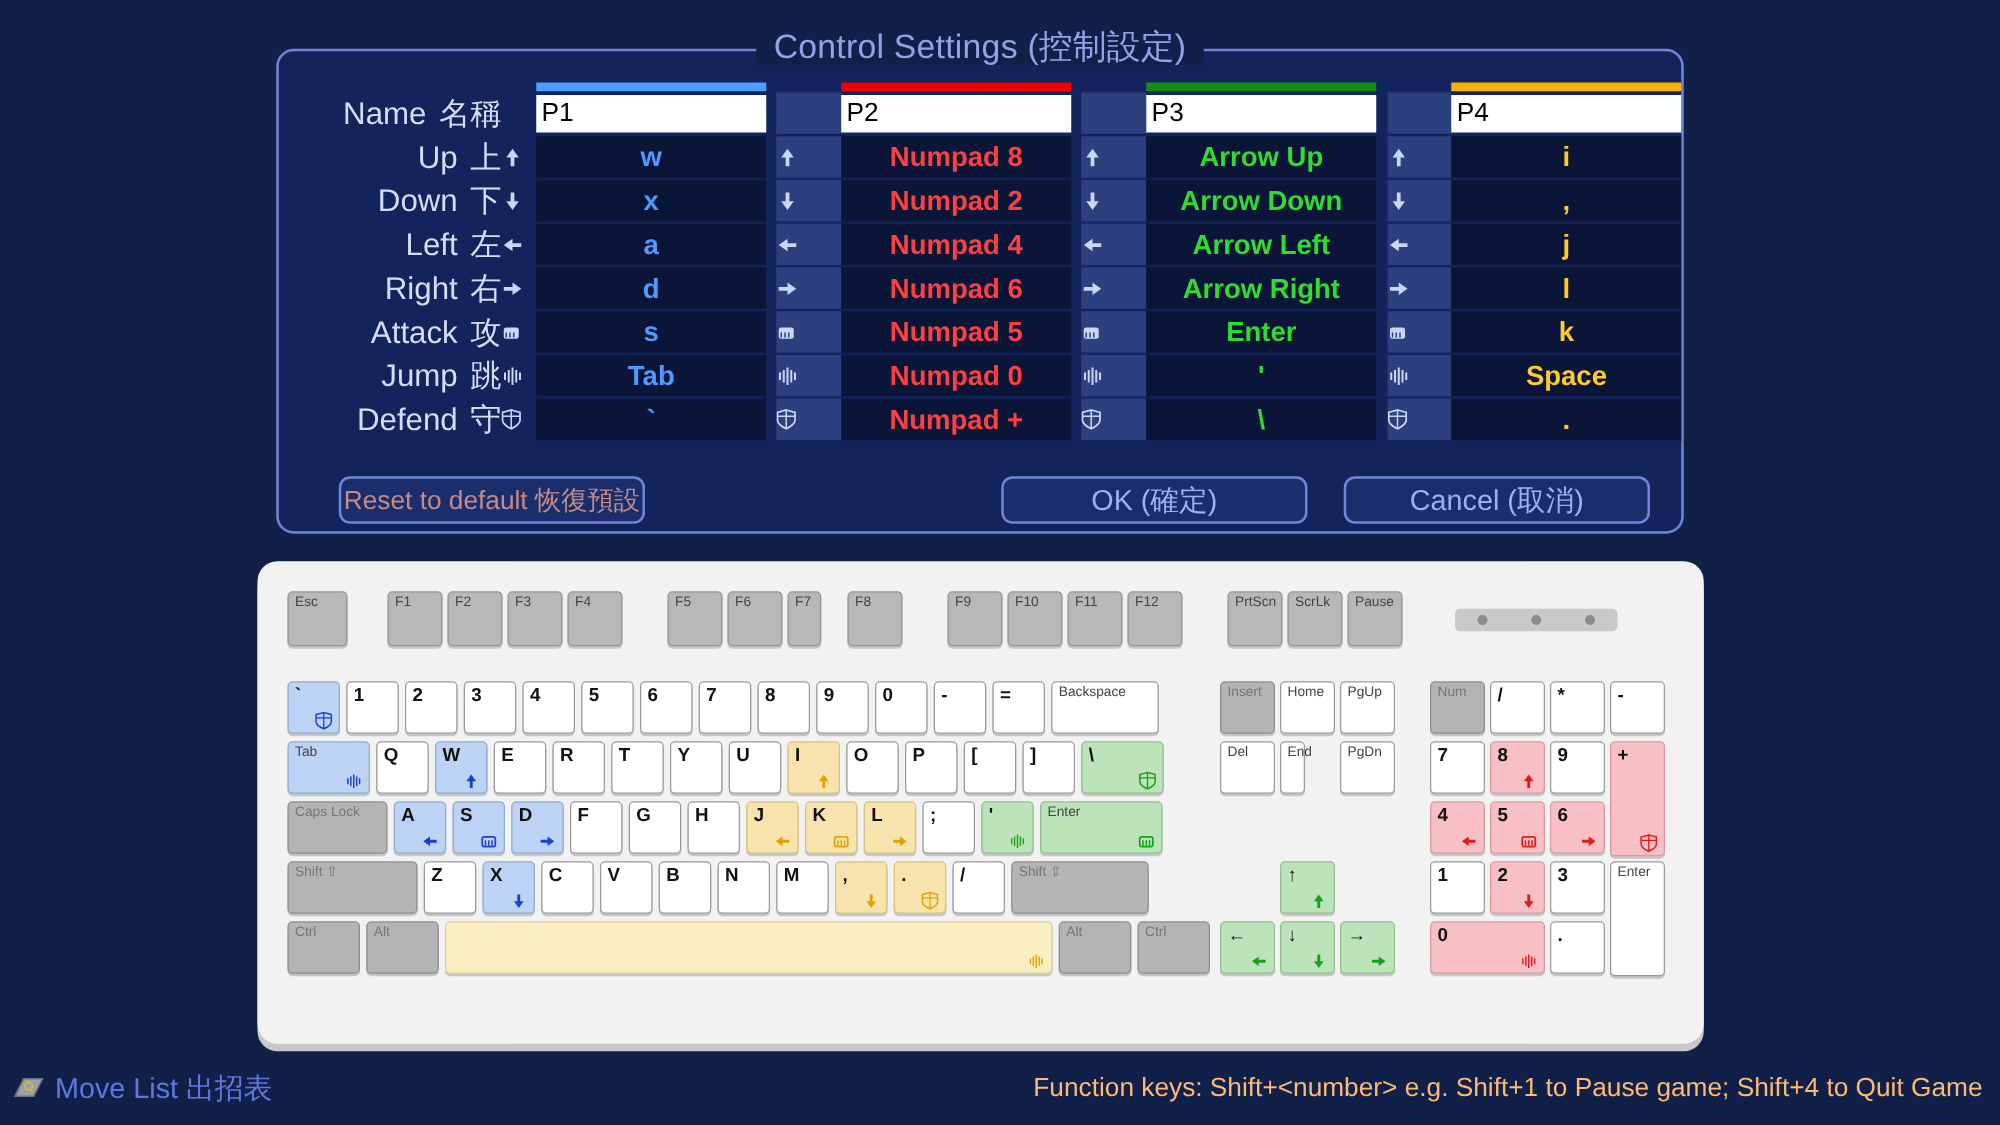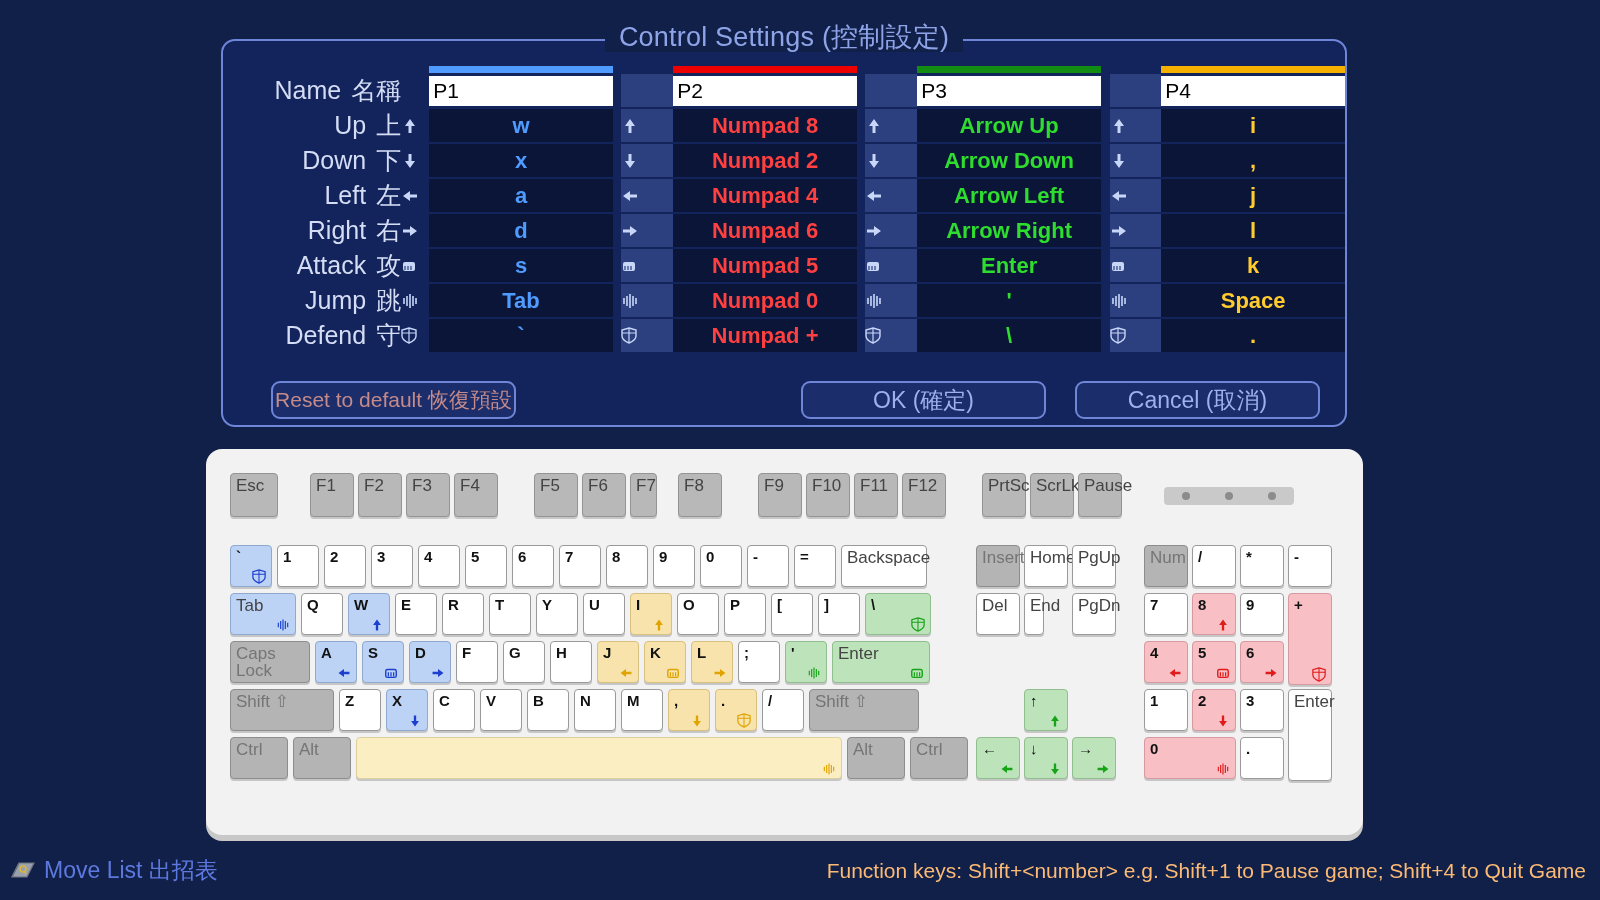--- a/index.html
+++ b/index.html
@@ -82,21 +82,21 @@
   #kbinner { position:absolute; left:0; top:0; width:100%; height:100%; }
 
   .key {
     position:absolute; border-radius:4px; background:#ffffff;
     border:1px solid #9a9a9a;
     color:#111; font-size:13px;
     box-shadow:0 2px 0 rgba(0,0,0,.18);
   }
   .key .lg { position:absolute; left:5px; top:3px; line-height:1; }
   .key .big { font-size:15px; font-weight:bold; }
-  .key .sm { font-size:17px; color:#444; }
+  .key .sm { font-size:11px; color:#444; }
   .key .mk {
     position:absolute; right:5px; bottom:2px; line-height:1; font-size:15px; font-weight:bold;
   }
   .key.gray { background:#b4b4b4; border-color:#8d8d8d; color:#6d6d6d; }
   .key.gray .sm { color:#757575; }
   .key.fn { background:#b8b8b8; border-color:#949494; color:#5d5d5d; }
   .key.kblue { background:#bcd3f5; border-color:#8fa9cf; }
   .key.kred  { background:#f8c0c4; border-color:#d69aa0; }
   .key.kgreen{ background:#bde3ba; border-color:#8fbf8c; }
   .key.kyellow{ background:#f8e3ac; border-color:#d8c07f; }

